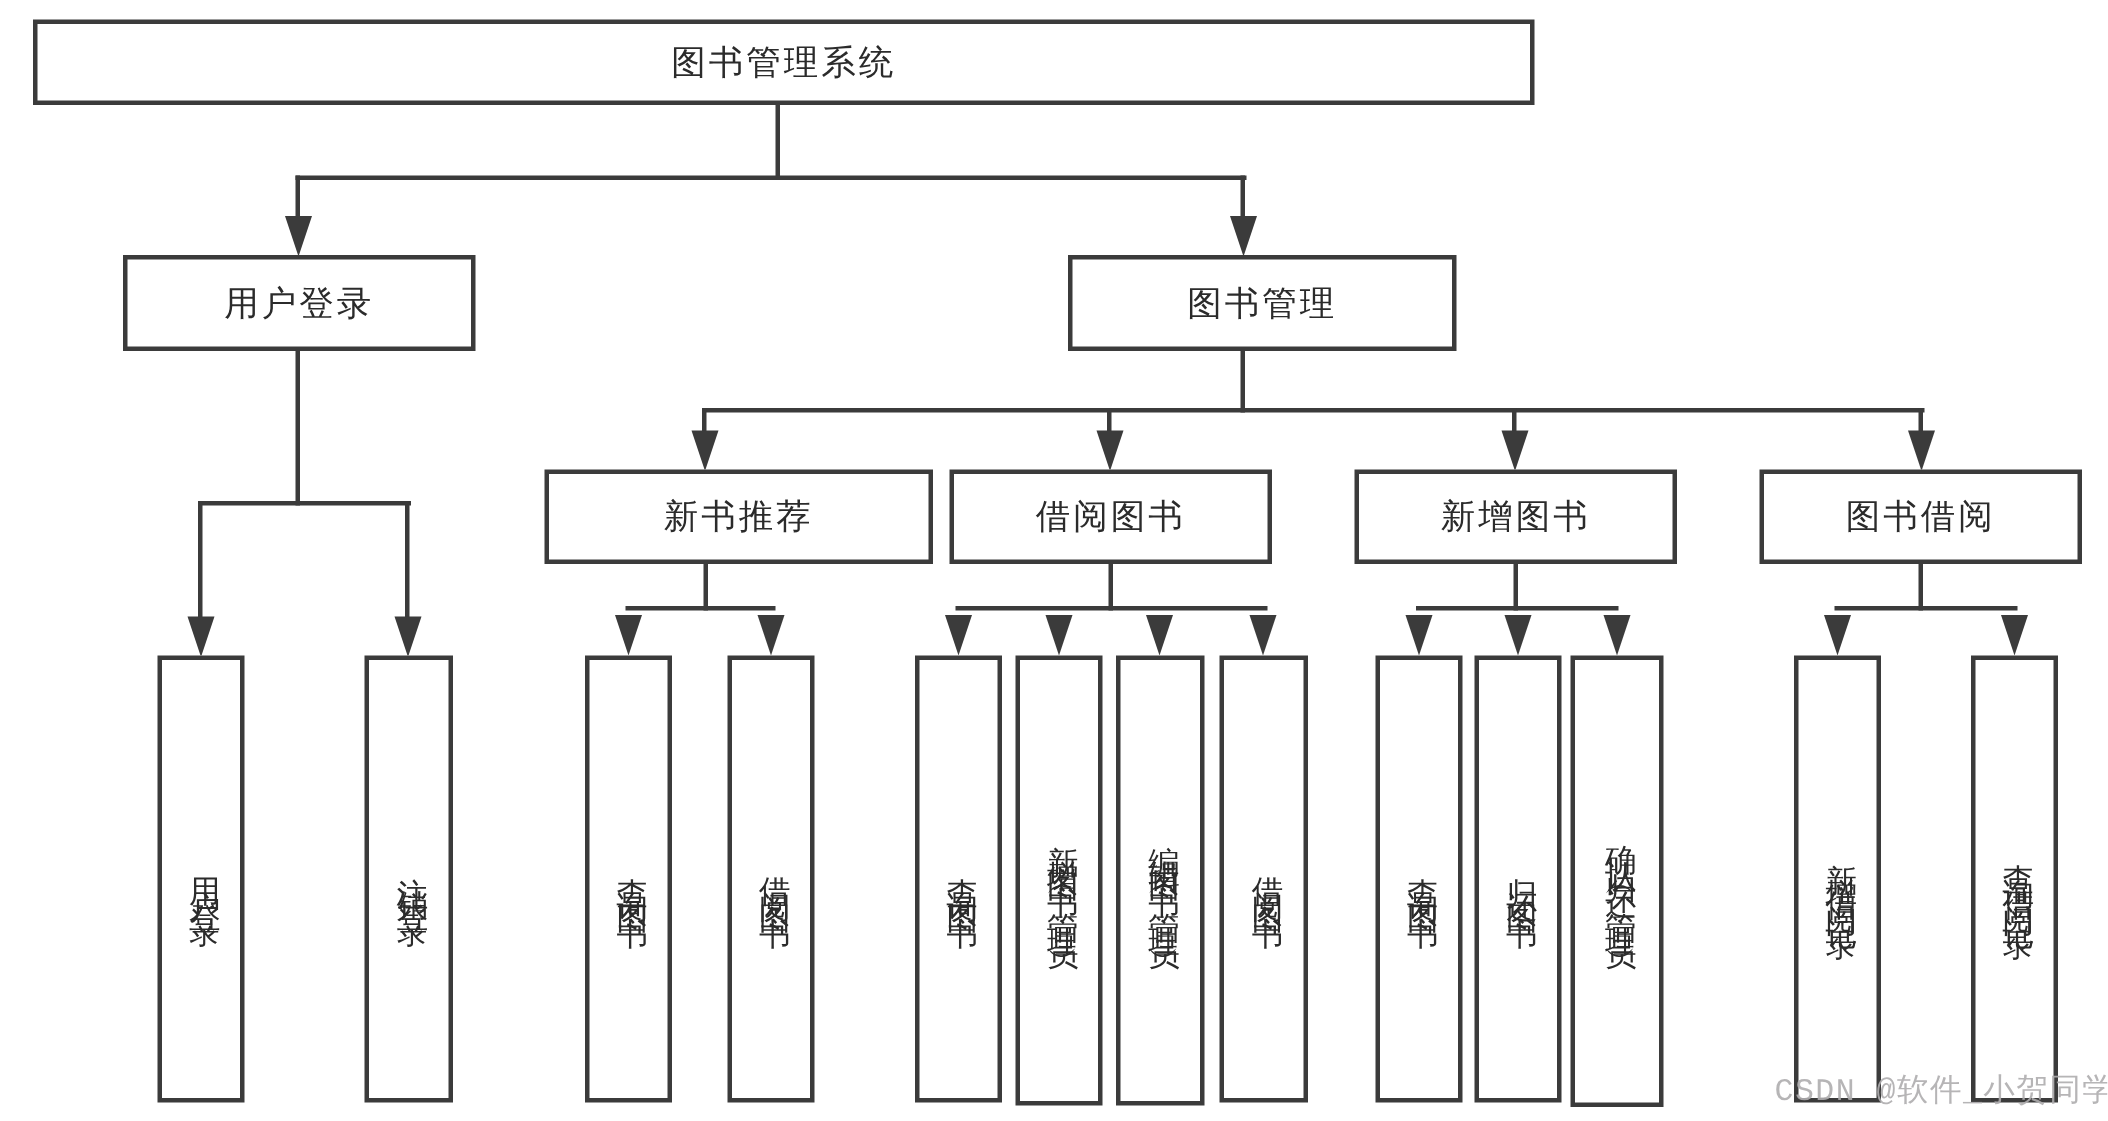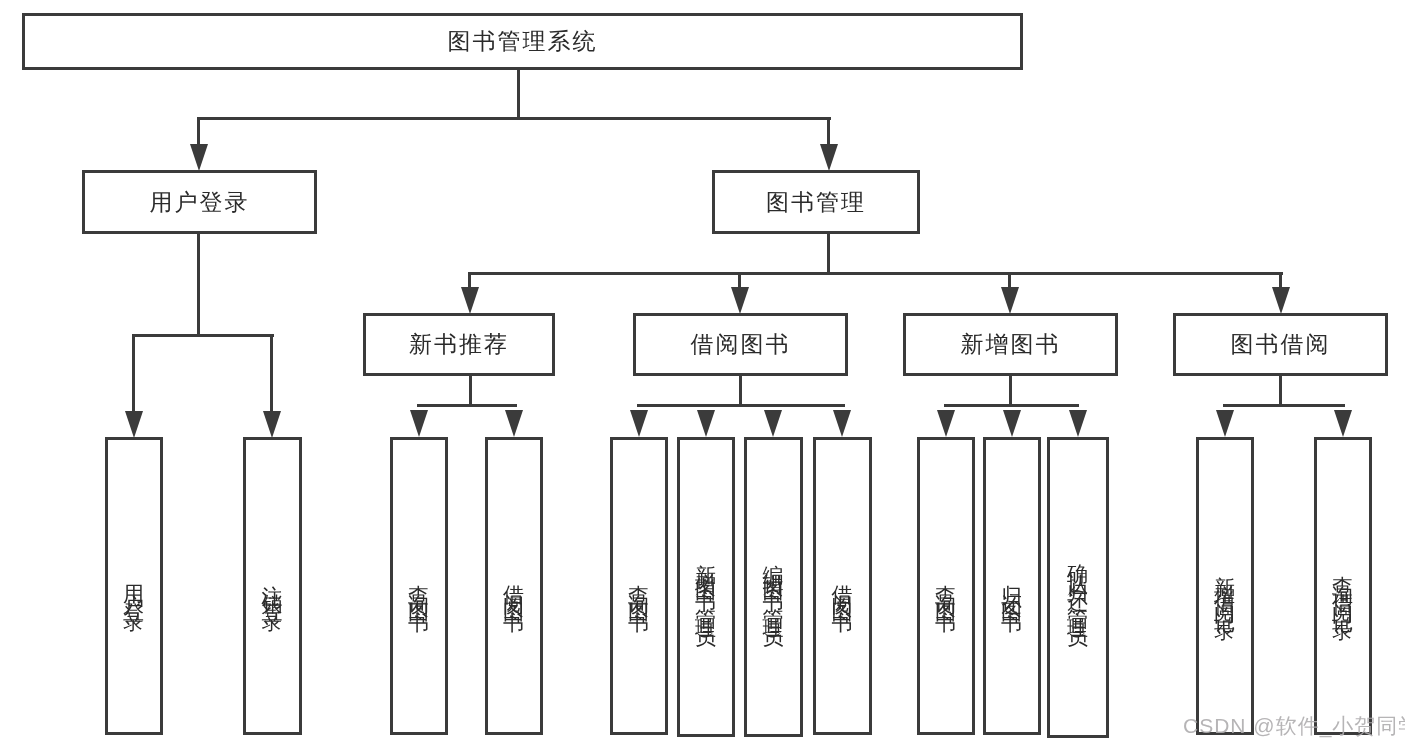--- a/index.html
+++ b/index.html
@@ -2,21 +2,21 @@
 <html style="--line: #3b3b3b; --text: #2b2b2b; --watermark: #afadaf; --background: #ffffff;"><head>
 <meta charset="utf-8">
 <style>
   :root{
     --line:#3b3b3b; --text:#2b2b2b; --watermark:#afadaf; --background:#ffffff;
   }
   html,body{margin:0;padding:0;background:var(--background);}
   .canvas{
     position:relative; width:1405px; height:747px; overflow:hidden;
     background:var(--background);
-    font-family:Liberation Sans, sans-serif;
+    font-family:Liberation Mono, monospace;
   }
   .box{
     position:absolute; box-sizing:border-box; background:#fff;
     border:3px solid var(--line);
     display:flex; align-items:center; justify-content:center;
     font-size:23px; letter-spacing:2px; color:var(--text);
     white-space:nowrap;
   }
   .vbox{
     position:absolute; box-sizing:border-box; background:#fff;
@@ -46,41 +46,41 @@
   <div class="box" style="left:22px;top:13px;width:1001px;height:57px">图书管理系统</div>
 
   <div class="vline" style="left:517px;top:69px;height:51px"></div>
   <div class="hline" style="left:197px;top:117px;width:634px"></div>
   <div class="vline" style="left:197px;top:117px;height:32px"></div>
   <div class="vline" style="left:827px;top:117px;height:32px"></div>
   <div class="arrow" style="left:190px;top:144px"></div>
   <div class="arrow" style="left:820px;top:144px"></div>
 
   <div class="box" style="left:82px;top:170px;width:235px;height:64px">用户登录</div>
-  <div class="box" style="left:712px;top:170px;width:208px;height:64px">图书管理</div>
+  <div class="box" style="left:712px;top:170px;width:259px;height:64px">图书管理</div>
 
   <div class="vline" style="left:197px;top:233px;height:104px"></div>
   <div class="hline" style="left:132px;top:334px;width:142px"></div>
   <div class="vline" style="left:132px;top:334px;height:80px"></div>
   <div class="vline" style="left:270px;top:334px;height:80px"></div>
   <div class="arrow" style="left:125px;top:411px"></div>
   <div class="arrow" style="left:263px;top:411px"></div>
 
   <div class="vline" style="left:827px;top:233px;height:42px"></div>
   <div class="hline" style="left:468px;top:272px;width:815px"></div>
   <div class="vline" style="left:468px;top:272px;height:18px"></div>
   <div class="vline" style="left:738px;top:272px;height:18px"></div>
   <div class="vline" style="left:1008px;top:272px;height:18px"></div>
   <div class="vline" style="left:1279px;top:272px;height:18px"></div>
   <div class="arrow" style="left:461px;top:287px"></div>
   <div class="arrow" style="left:731px;top:287px"></div>
   <div class="arrow" style="left:1001px;top:287px"></div>
   <div class="arrow" style="left:1272px;top:287px"></div>
 
-  <div class="box" style="left:363px;top:313px;width:192px;height:63px">新书推荐</div>
+  <div class="box" style="left:363px;top:313px;width:259px;height:63px">新书推荐</div>
   <div class="box" style="left:633px;top:313px;width:215px;height:63px">借阅图书</div>
   <div class="box" style="left:903px;top:313px;width:215px;height:63px">新增图书</div>
   <div class="box" style="left:1173px;top:313px;width:215px;height:63px">图书借阅</div>
 
   <div class="vline" style="left:469px;top:376px;height:31px"></div>
   <div class="hline" style="left:417px;top:404px;width:100px"></div>
   <div class="arrow" style="left:410px;top:410px"></div>
   <div class="arrow" style="left:505px;top:410px"></div>
 
   <div class="vline" style="left:739px;top:376px;height:31px"></div>

